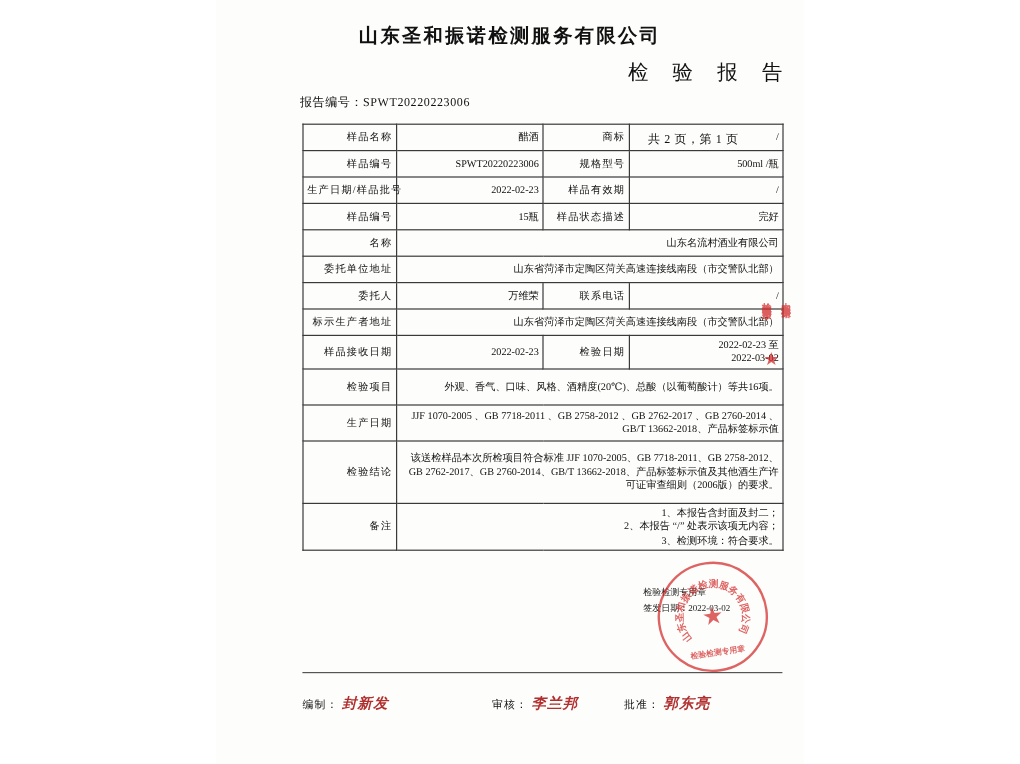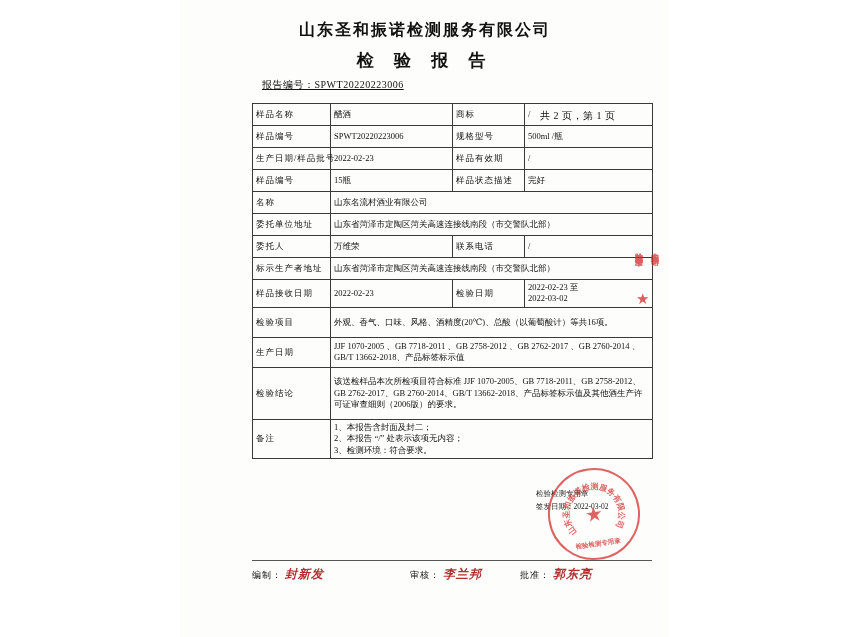--- a/index.html
+++ b/index.html
@@ -39,38 +39,38 @@
     text-align: center;
   }
   .company-title {
     font-size: 16px;
     font-weight: bold;
     letter-spacing: 2px;
     color: #111;
   }
   .report-title {
     font-size: 17px;
-    font-weight: bold;
+    font-weight: normal;
     letter-spacing: 8px;
     margin-top: 8px;
     color: #111;
+    text-align: right;
   }
   .meta-row {
     position: absolute;
     left: 250px;
     top: 78px;
     width: 400px;
     font-size: 10px;
     color: #111;
   }
   .meta-no {
     position: absolute;
-    left: 12px; top: 0;
+    left: 0; top: 0;
     letter-spacing: 0.5px;
-    text-decoration: underline;
   }
   .meta-pages {
     position: absolute;
     left: 290px;
     top: 13px;
     font-size: 10px;
     letter-spacing: 0.5px;
     margin-top: 18px;
   }
 
@@ -79,21 +79,21 @@
     left: 252px;
     top: 103px;
     width: 400px;
     border-collapse: collapse;
     table-layout: fixed;
   }
   table.report td {
     border: 1px solid #3a3a3a;
     font-size: 8.5px;
     padding: 2px 3px;
-    text-align: left;
+    text-align: right;
     vertical-align: middle;
     line-height: 1.35;
     color: #111;
   }
   td.lbl {
     width: 78px;
     letter-spacing: 1px;
     white-space: nowrap;
   }
   td.val { }
@@ -117,21 +117,21 @@
   .footer {
     position: absolute;
     left: 252px;
     top: 566px;
     width: 400px;
     font-size: 9px;
     color: #111;
   }
   .footer .cell {
     position: absolute;
-    top: 0;
+    top: 12px;
     white-space: nowrap;
     letter-spacing: 1px;
   }
   .f1 { left: 0; }
   .f2 { left: 142px; margin-left: 16px; }
   .f3 { left: 268px; }
   .sig {
     font-family: "Liberation Serif", serif;
     color: #b03030;
     font-size: 12px;

